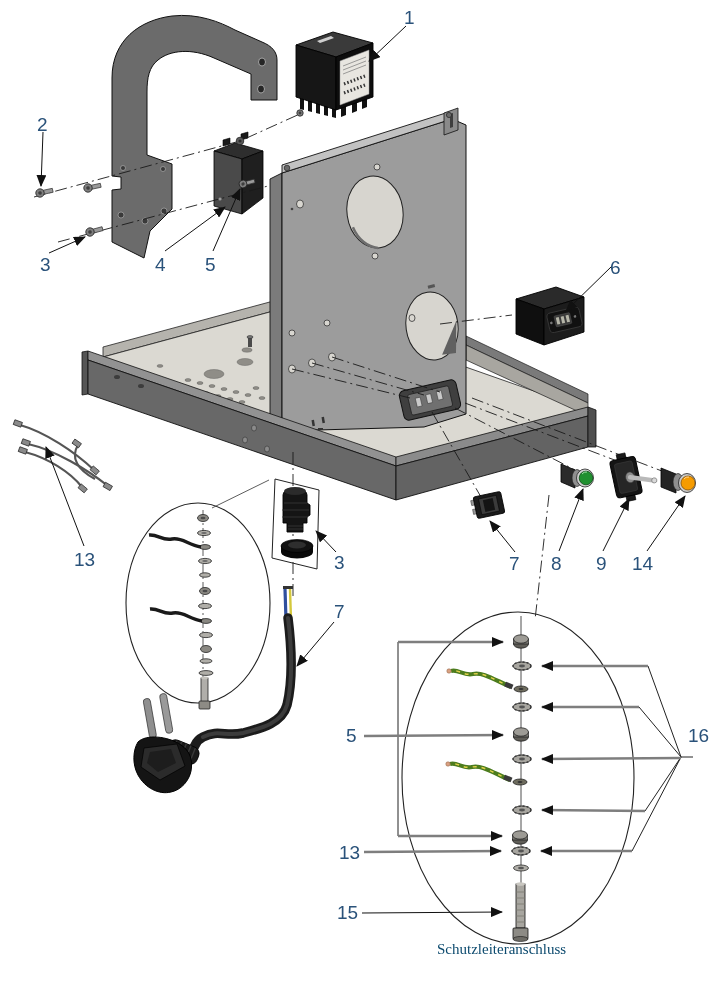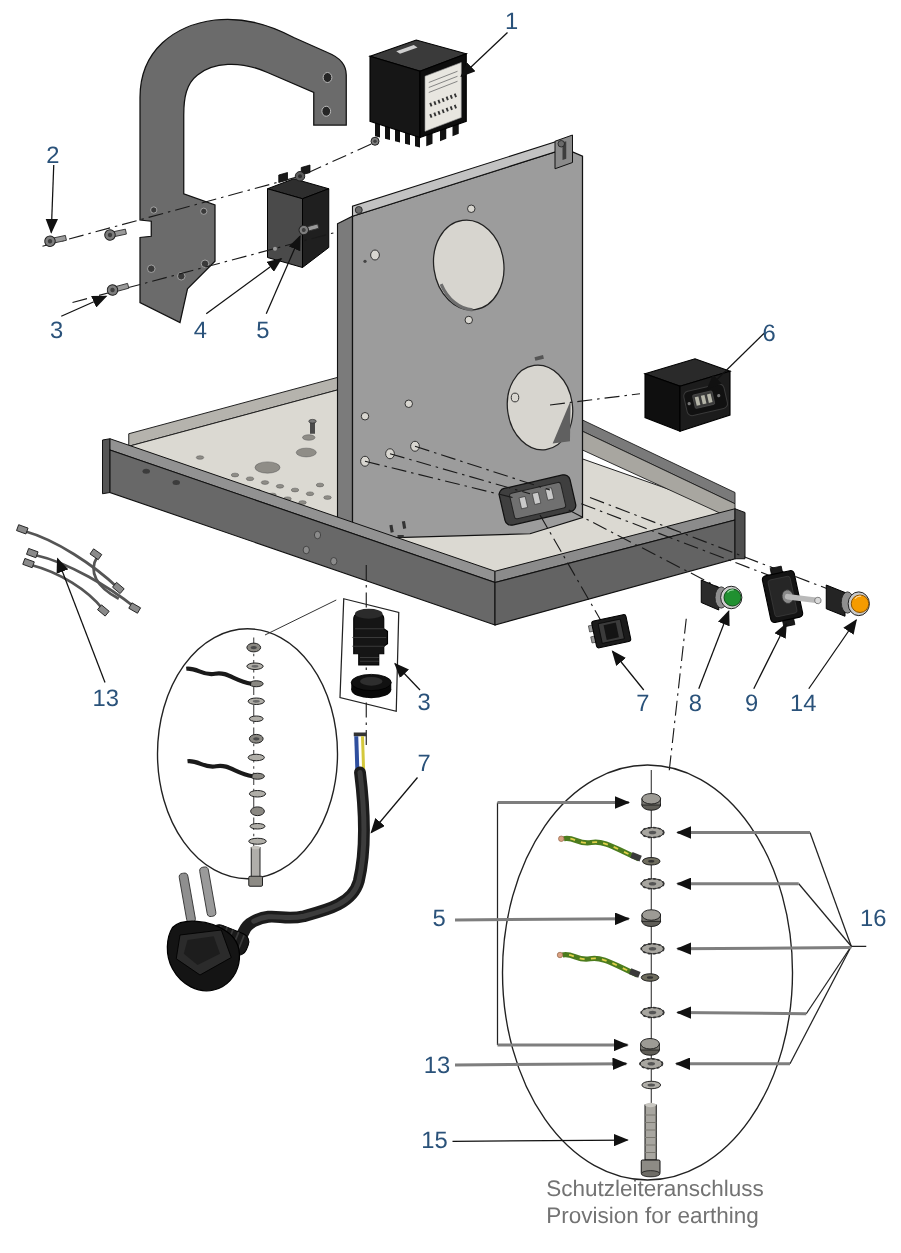--- a/index.html
+++ b/index.html
@@ -1,22 +1,22 @@
 <!DOCTYPE html>
 <html><head>
 <meta charset="utf-8">
 <style>
   html,body{margin:0;padding:0;background:#fff;}
   #canvas{position:relative;width:721px;height:1002px;background:#ffffff;overflow:hidden;
           font-family:"Liberation Sans",sans-serif;}
   #drawing{position:absolute;left:0;top:0;}
   .callout{position:absolute;font-size:19px;font-weight:400;color:#2a527a;
            font-family:"Liberation Sans",sans-serif;line-height:1;user-select:none;}
-  .caption{position:absolute;left:437px;top:941px;font-size:18px;color:#737373;
-           line-height:1.15;font-family:Liberation Sans, sans-serif;}
+  .caption{position:absolute;left:437px;top:941px;font-size:15px;color:#0c4a6e;
+           line-height:1.15;font-family:Liberation Serif, serif;}
 </style>
 </head>
 <body>
 
 <div id="canvas">
 <svg id="drawing" width="721" height="1002" viewBox="0 0 721 1002">
   <defs>
     <marker id="ah" markerWidth="13" markerHeight="10" refX="11" refY="5" orient="auto" markerUnits="userSpaceOnUse">
       <path d="M0,0 L12,5 L0,10 Z" fill="#111"></path>
     </marker>
@@ -491,15 +491,14 @@
   <div class="callout" style="left:334px;top:553px">3</div>
   <div class="callout" style="left:334px;top:602px">7</div>
   <div class="callout" style="left:74px;top:550px">13</div>
   <div class="callout" style="left:346px;top:726px">5</div>
   <div class="callout" style="left:339px;top:843px">13</div>
   <div class="callout" style="left:337px;top:903px">15</div>
   <div class="callout" style="left:688px;top:726px">16</div>
 
   <div class="caption">
     <div>Schutzleiteranschluss</div>
-    <div>Provision for earthing</div>
   </div>
 </div>
 
 </body></html>

